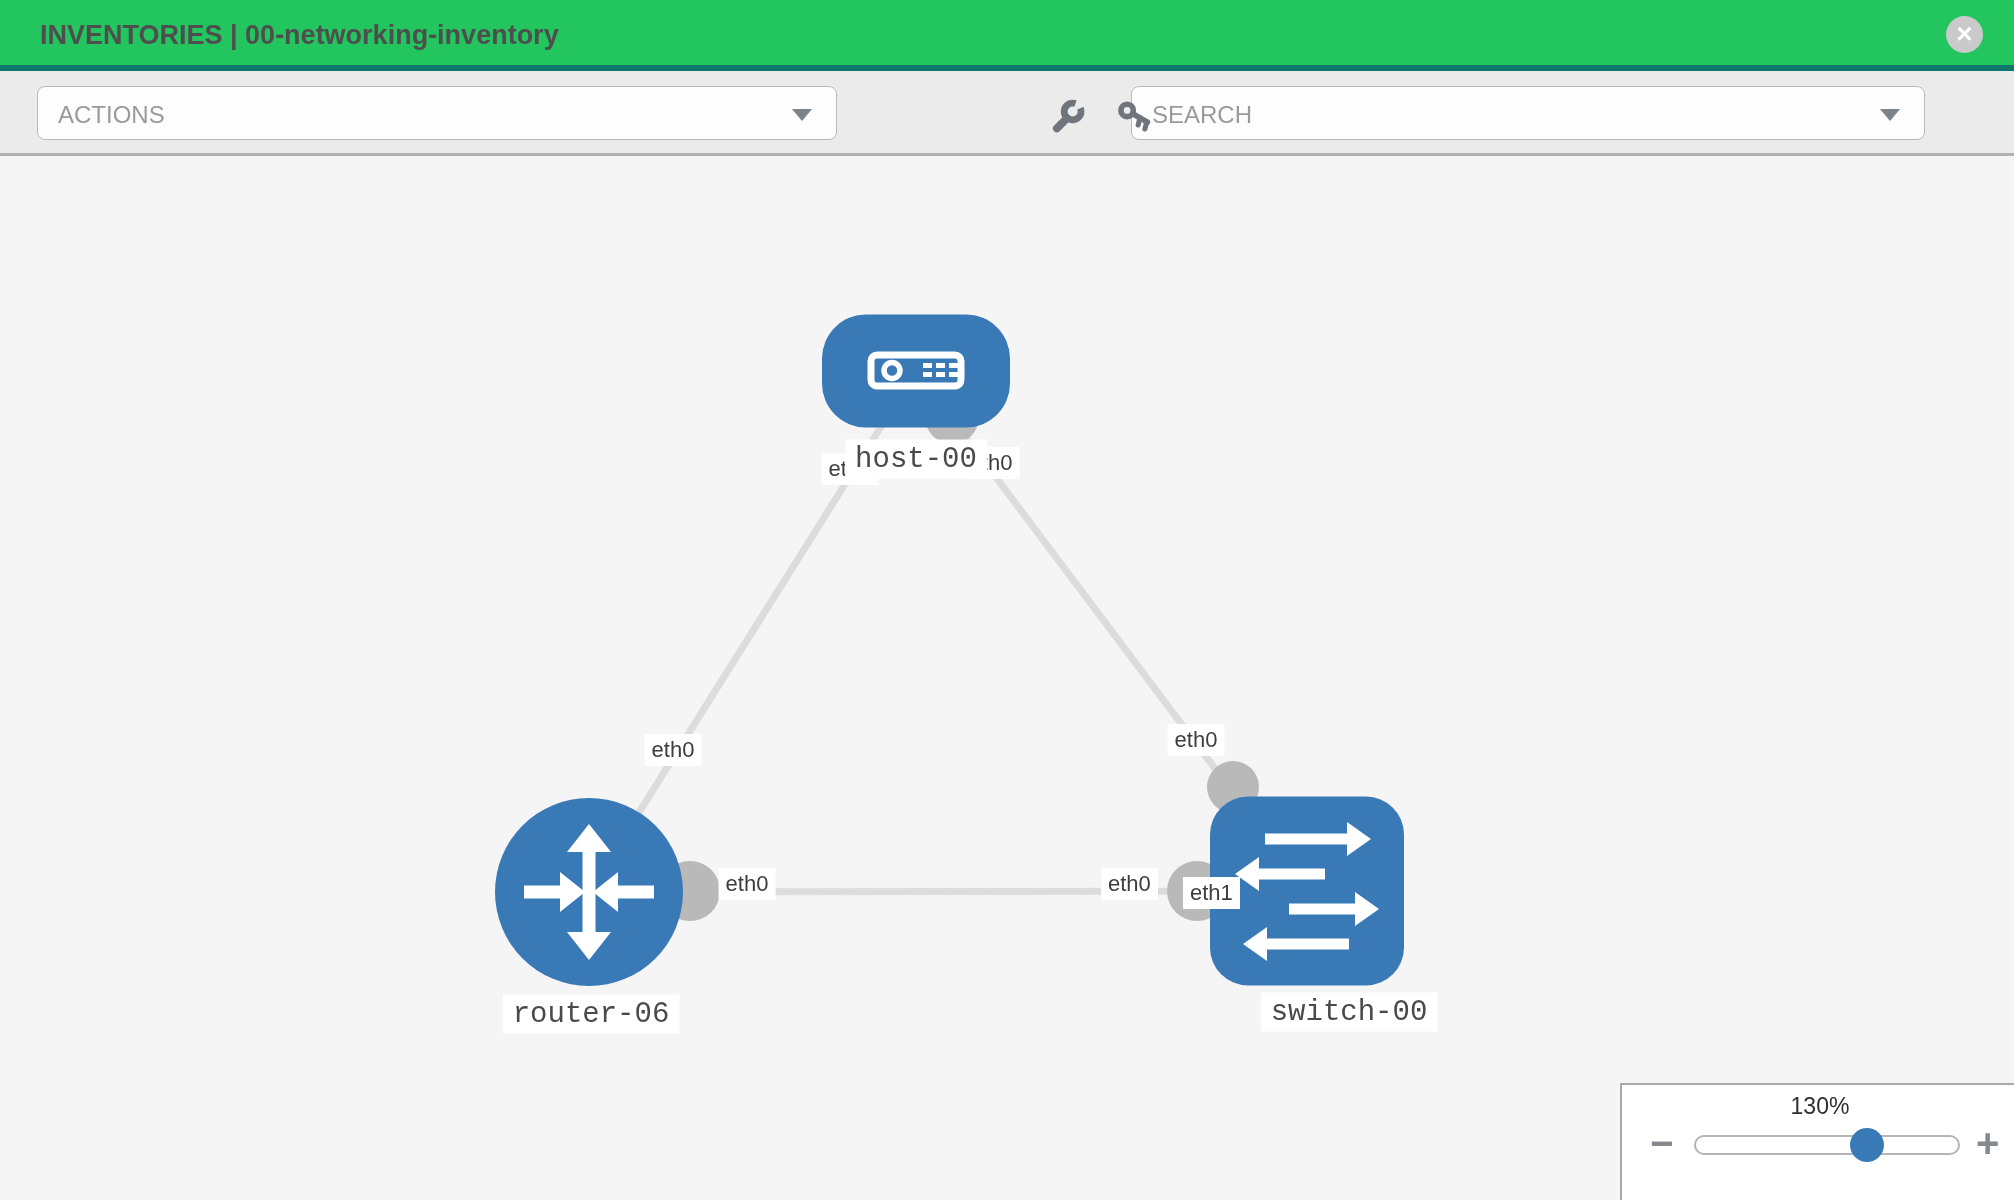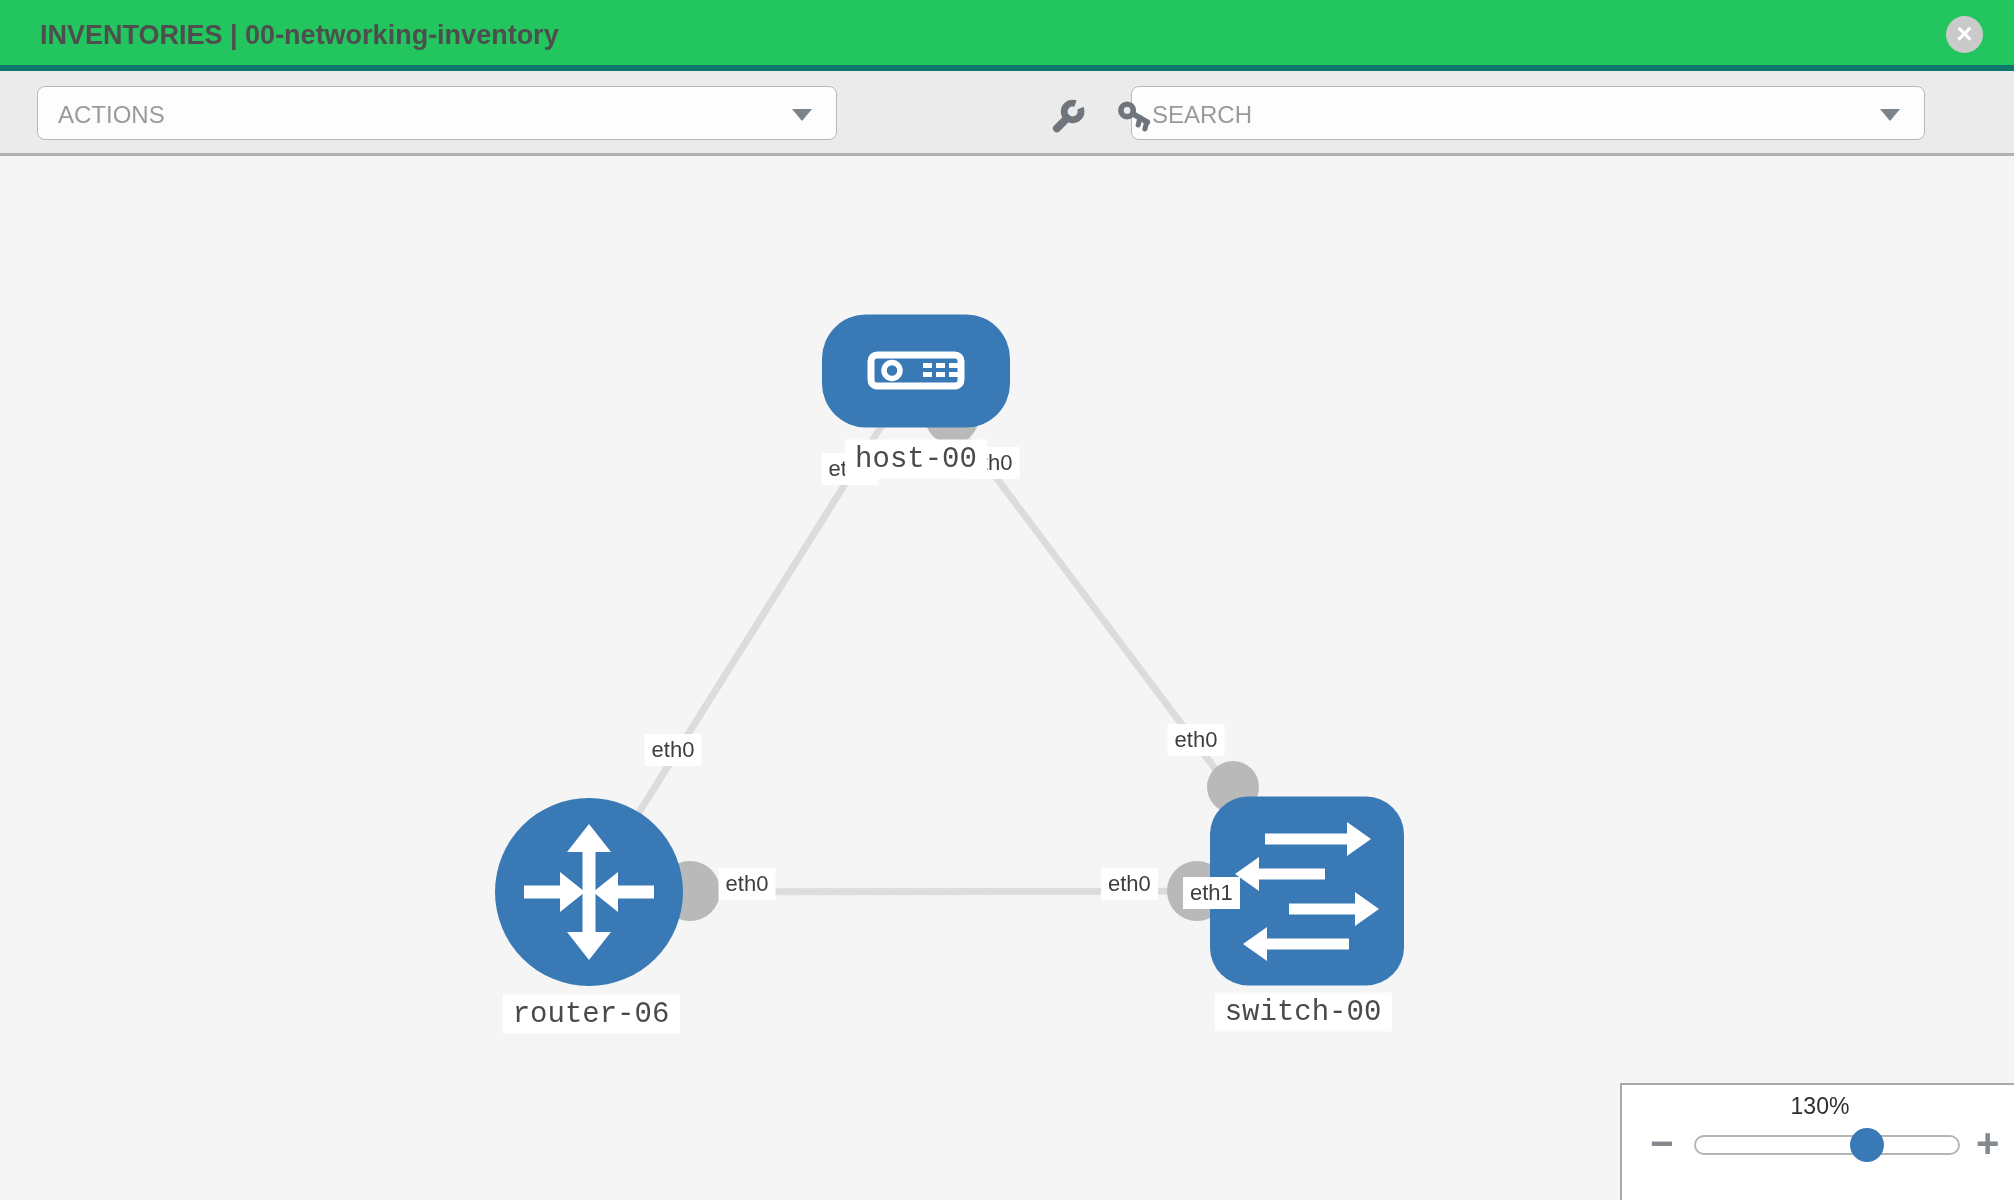--- a/index.html
+++ b/index.html
@@ -118,21 +118,21 @@
     <div id="labels-layer">
         <div class="if-label" style="left: 850px; top: 469px;">eth0</div>
         <div class="if-label" style="left: 991px; top: 463px;">eth0</div>
         <div class="if-label" style="left: 673px; top: 750px;">eth0</div>
         <div class="if-label" style="left: 1196px; top: 740px;">eth0</div>
         <div class="if-label" style="left: 747px; top: 884px;">eth0</div>
         <div class="if-label left-anchored" style="left: 1101px; top: 884px;">eth0</div>
         <div class="if-label left-anchored" style="left: 1183px; top: 884px; margin-top: 9px;">eth1</div>
         <div class="node-label" style="left: 916px; top: 459px;">host-00</div>
         <div class="node-label" style="left: 591px; top: 1014px;">router-06</div>
-        <div class="node-label" style="left: 1303px; top: 1012px;">switch-00</div>
+        <div class="node-label" style="left: 1349px; top: 1012px;">switch-00</div>
       </div>
 
     <div class="zoom-panel">
       <div class="zoom-value">130%</div>
       <div class="zoom-minus">−</div>
       <div class="zoom-track"></div>
       <div class="zoom-knob" id="zoom-knob" style="left: 227.9px; background: rgb(56, 121, 182);"></div>
       <div class="zoom-plus">+</div>
     </div>
   </div>

